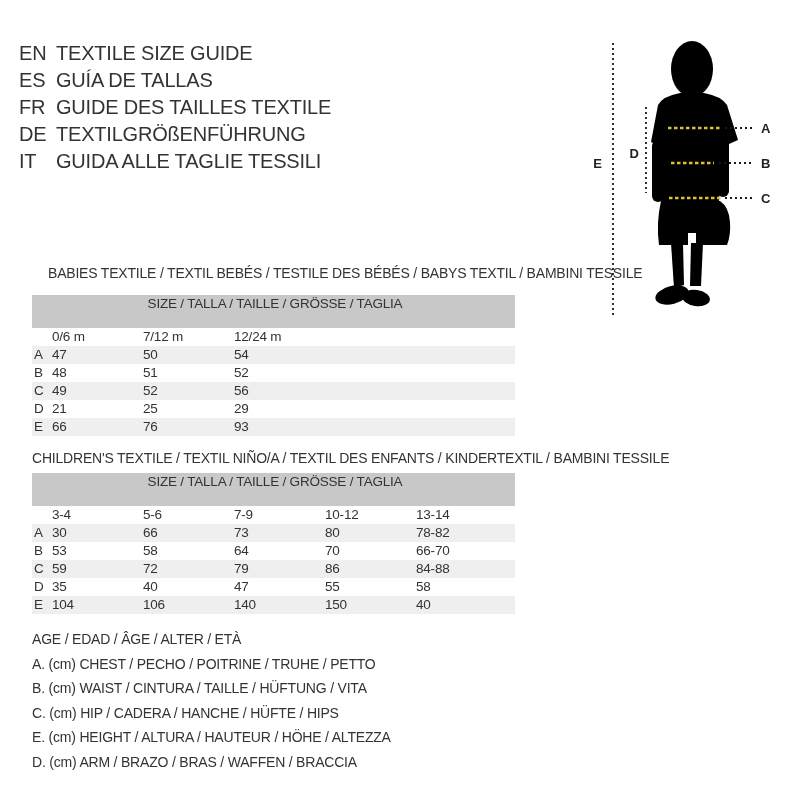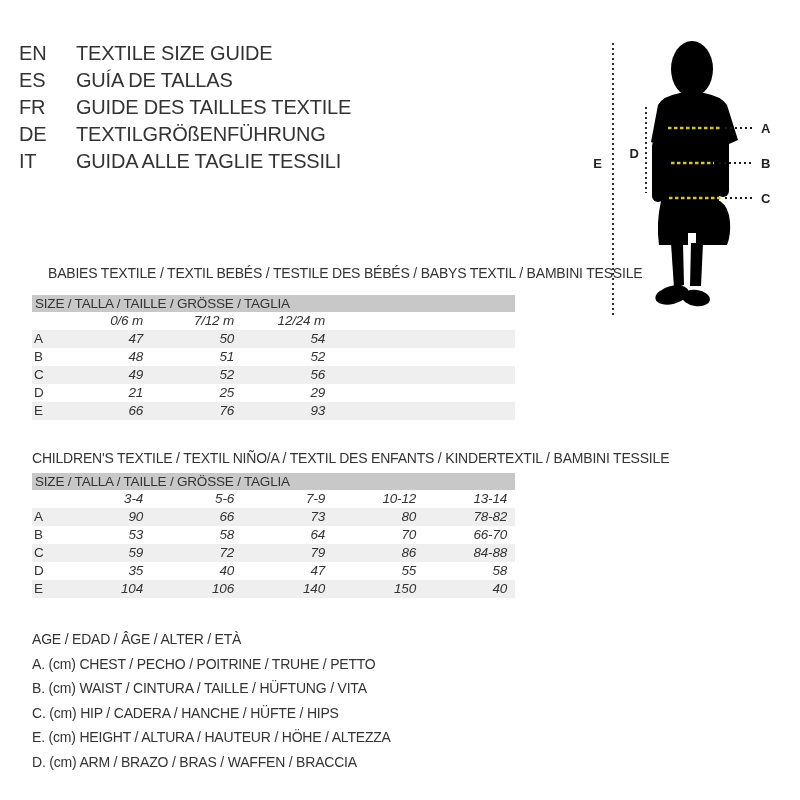--- a/index.html
+++ b/index.html
@@ -6,36 +6,36 @@
   html,body{margin:0;padding:0;}
   body{
     width:800px;height:800px;position:relative;background:#ffffff;
     font-family:"Liberation Sans", sans-serif;color:#333333;overflow:hidden;
     -webkit-font-smoothing:antialiased;
   }
   
   .lang-list{position:absolute;left:19px;top:40px;font-size:20px;letter-spacing:-0.2px;}
   .lang-row{display:flex;height:27px;align-items:center;}
   .lang-code{width:37px;flex:0 0 37px;}
-  .lang-title{white-space:nowrap;margin-left:20px;}
+  .lang-title{white-space:nowrap;}
   
   .figure-wrap{position:absolute;left:583px;top:33px;width:205px;height:292px;}
   
   .section-title{position:absolute;left:32px;font-size:14px;white-space:nowrap;letter-spacing:-0.2px;}
   .title-babies{top:265px;margin-left:16px;}
   .title-children{top:450px;}
   
   .size-table{position:absolute;left:32px;width:483px;letter-spacing:-0.2px;}
   .table-babies{top:295px;}
   .table-children{top:473px;}
-  .size-bar{height:17px;line-height:17px;background:#c8c8c8;font-size:13.5px;padding-left:3px;box-sizing:border-box;}
+  .size-bar{height:33px;line-height:17px;background:#c8c8c8;font-size:13.5px;padding-left:3px;box-sizing:border-box;text-align:center;}
   .trow{display:flex;height:18px;line-height:18px;font-size:13.5px;}
   .trow.alt{background:#efefef;}
   .tcell-label{width:20px;flex:0 0 20px;padding-left:2px;box-sizing:border-box;}
-  .tcell{width:91px;flex:0 0 91px;text-align:right;font-style:italic;}
+  .tcell{width:91px;flex:0 0 91px;text-align:left;}
   
   .legend{position:absolute;left:32px;top:627px;font-size:14px;line-height:24.5px;letter-spacing:-0.2px;}
   .legend div{white-space:nowrap;}
   
   .fig-label{font-family:"Liberation Sans",sans-serif;font-size:13px;font-weight:bold;fill:#222222;}
 </style>
 </head>
 <body>
 
 <div class="lang-list">
@@ -151,21 +151,21 @@
   <div class="trow">
     <span class="tcell-label"></span>
     <span class="tcell">3-4</span>
     <span class="tcell">5-6</span>
     <span class="tcell">7-9</span>
     <span class="tcell">10-12</span>
     <span class="tcell">13-14</span>
   </div>
   <div class="trow alt">
     <span class="tcell-label">A</span>
-    <span class="tcell">90</span>
+    <span class="tcell">30</span>
     <span class="tcell">66</span>
     <span class="tcell">73</span>
     <span class="tcell">80</span>
     <span class="tcell">78-82</span>
   </div>
   <div class="trow">
     <span class="tcell-label">B</span>
     <span class="tcell">53</span>
     <span class="tcell">58</span>
     <span class="tcell">64</span>

